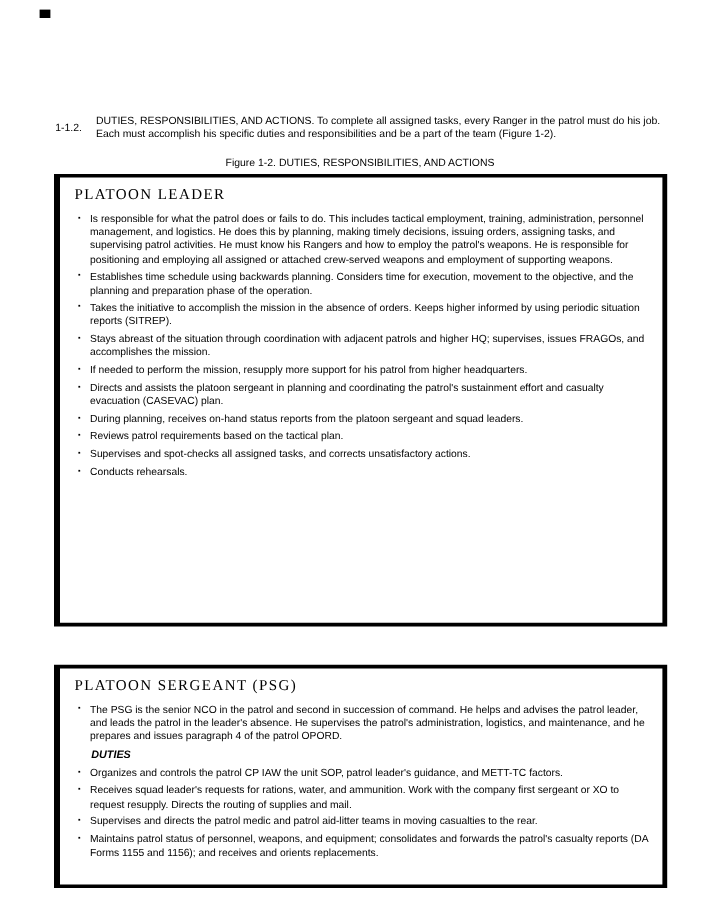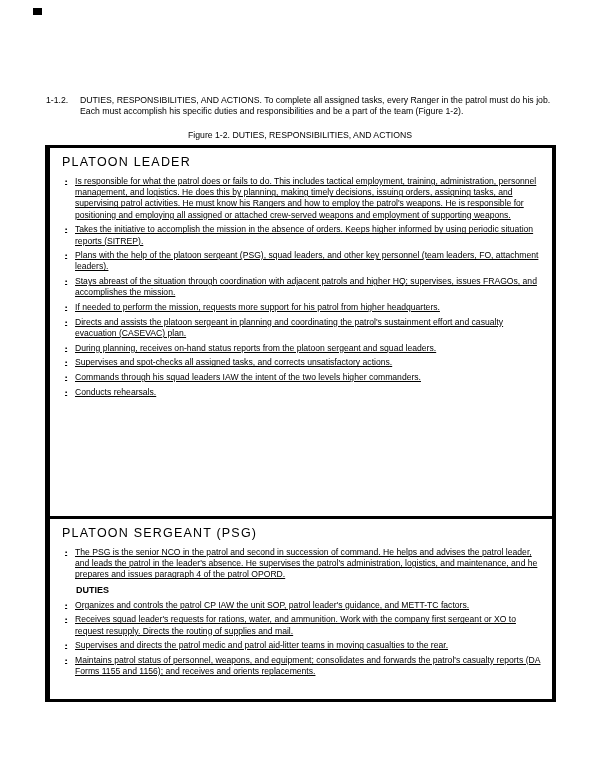--- a/index.html
+++ b/index.html
@@ -7,49 +7,49 @@
   body {
     width:600px; height:758px; position:relative; overflow:hidden;
     font-family:"Liberation Sans", sans-serif; color:#000;
     -webkit-font-smoothing:antialiased;
   }
   .corner-mark {
     position:absolute; left:33px; top:8px; width:9px; height:7px; background:#000;
   }
   .intro {
     position:absolute; left:46px; top:95px; width:510px;
-    font-size:8.7px; line-height:11.3px; display:flex;
+    font-size:8.7px; line-height:11.3px; display:flex;align-items:center;
   }
   .intro-num { flex:none; width:34px; }
   .intro-body { flex:1; }
   .figure-caption {
     position:absolute; left:0; top:130px; width:600px;
     text-align:center; font-size:8.7px;
   }
   .box {
     position:absolute; left:45px; width:511px; background:#fff;
     border:3px solid #000; border-left-width:5px; border-right-width:4px;
     padding:6px 10px 8px 10px;
   }
   .box1 { top:145px; min-height:377px; }
-  .box2 { top:516px; min-height:186px; }
+  .box2 { top:554px; min-height:186px; }
   .box-title {
-    font-family:Liberation Sans, sans-serif; font-weight:normal;
+    font-family:Liberation Serif, serif; font-weight:normal;
     font-size:12.5px; letter-spacing:1.2px; margin:1px 0 7px 2px;
   }
-  ul.bullets { list-style:none; margin-left:4px;text-decoration:underline; }
+  ul.bullets { list-style:none; margin-left:4px; }
   ul.bullets li {
     display:flex; font-size:8.6px; line-height:11.2px; margin-bottom:3.5px;
   }
   .bullet-glyph {
     flex:none; width:11px; font-size:6px; line-height:11.2px; padding-left:1px;
   }
   .bullet-text { flex:1; }
   .duties-heading {
-    font-weight:bold; font-size:9px;
+    font-weight:bold; font-style:italic; font-size:9px;
     margin:4px 0 5px 16px;
   }
 </style>
 </head>
 <body>
 
 <div>
 
   <div class="corner-mark"></div>
 
@@ -65,64 +65,64 @@
 
   <section class="box box1">
     <h2 class="box-title">PLATOON LEADER</h2>
     <ul class="bullets">
 
         <li>
           <span class="bullet-glyph">▪</span>
           <span class="bullet-text">Is responsible for what the patrol does or fails to do. This includes tactical employment, training, administration, personnel management, and logistics. He does this by planning, making timely decisions, issuing orders, assigning tasks, and supervising patrol activities. He must know his Rangers and how to employ the patrol's weapons. He is responsible for positioning and employing all assigned or attached crew-served weapons and employment of supporting weapons.</span>
         </li>
 
+        <li>
+          <span class="bullet-glyph">▪</span>
+          <span class="bullet-text">Establishes time schedule using backwards planning. Considers time for execution, movement to the objective, and the planning and preparation phase of the operation.</span>
+        </li>
 
         <li>
           <span class="bullet-glyph">▪</span>
           <span class="bullet-text">Takes the initiative to accomplish the mission in the absence of orders. Keeps higher informed by using periodic situation reports (SITREP).</span>
         </li>
 
-        <li>
-          <span class="bullet-glyph">▪</span>
-          <span class="bullet-text">Plans with the help of the platoon sergeant (PSG), squad leaders, and other key personnel (team leaders, FO, attachment leaders).</span>
-        </li>
 
         <li>
           <span class="bullet-glyph">▪</span>
           <span class="bullet-text">Stays abreast of the situation through coordination with adjacent patrols and higher HQ; supervises, issues FRAGOs, and accomplishes the mission.</span>
         </li>
 
         <li>
           <span class="bullet-glyph">▪</span>
-          <span class="bullet-text">If needed to perform the mission, requests more support for his patrol from higher headquarters.</span>
+          <span class="bullet-text">If needed to perform the mission, resupply more support for his patrol from higher headquarters.</span>
         </li>
 
         <li>
           <span class="bullet-glyph">▪</span>
           <span class="bullet-text">Directs and assists the platoon sergeant in planning and coordinating the patrol's sustainment effort and casualty evacuation (CASEVAC) plan.</span>
         </li>
 
         <li>
           <span class="bullet-glyph">▪</span>
           <span class="bullet-text">During planning, receives on-hand status reports from the platoon sergeant and squad leaders.</span>
         </li>
 
+        <li>
+          <span class="bullet-glyph">▪</span>
+          <span class="bullet-text">Reviews patrol requirements based on the tactical plan.</span>
+        </li>
 
 
         <li>
           <span class="bullet-glyph">▪</span>
           <span class="bullet-text">Supervises and spot-checks all assigned tasks, and corrects unsatisfactory actions.</span>
         </li>
 
 
 
-        <li>
-          <span class="bullet-glyph">▪</span>
-          <span class="bullet-text">Commands through his squad leaders IAW the intent of the two levels higher commanders.</span>
-        </li>
 
         <li>
           <span class="bullet-glyph">▪</span>
           <span class="bullet-text">Conducts rehearsals.</span>
         </li>
       </ul>
   </section>
 
   <section class="box box2">
     <h2 class="box-title">PLATOON SERGEANT (PSG)</h2>

